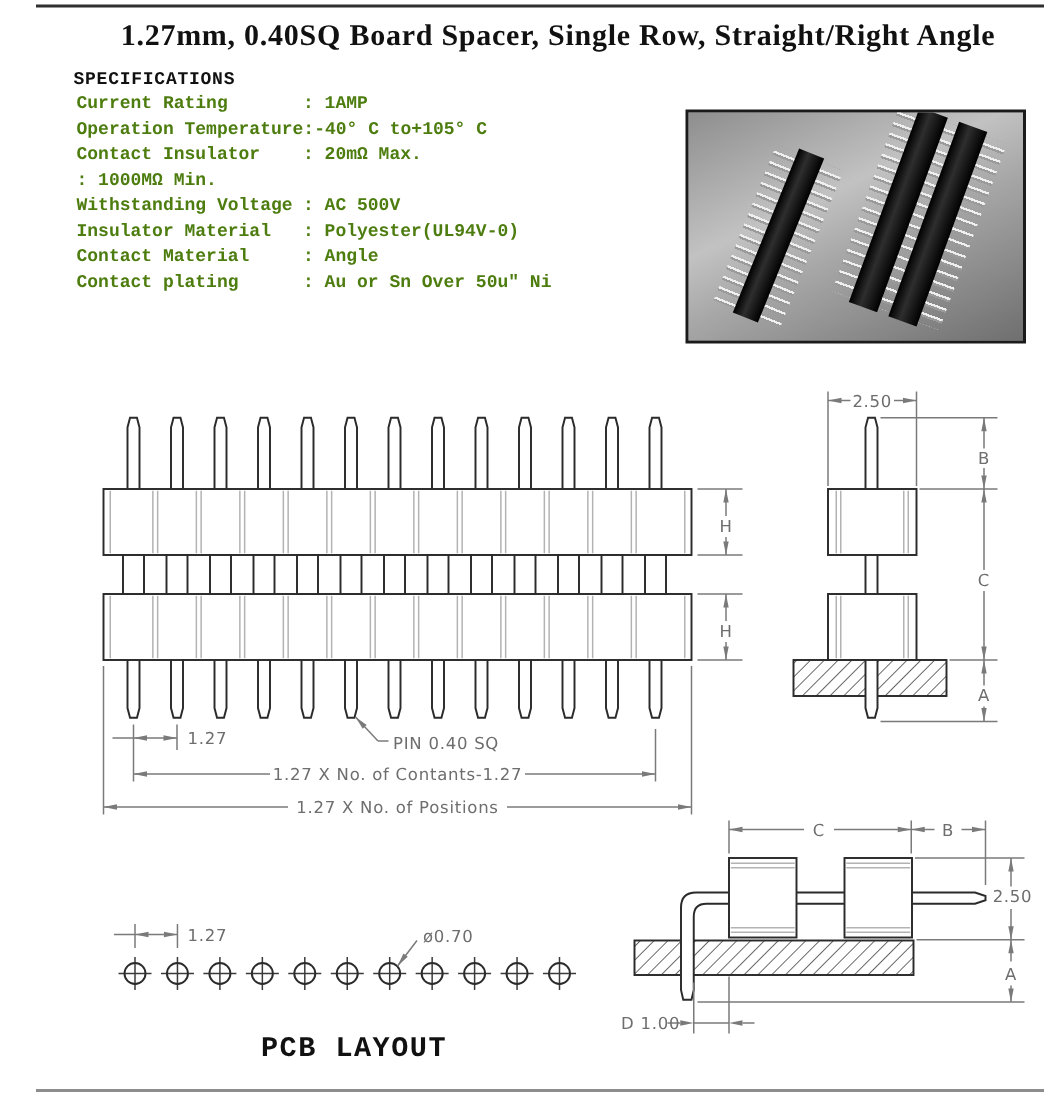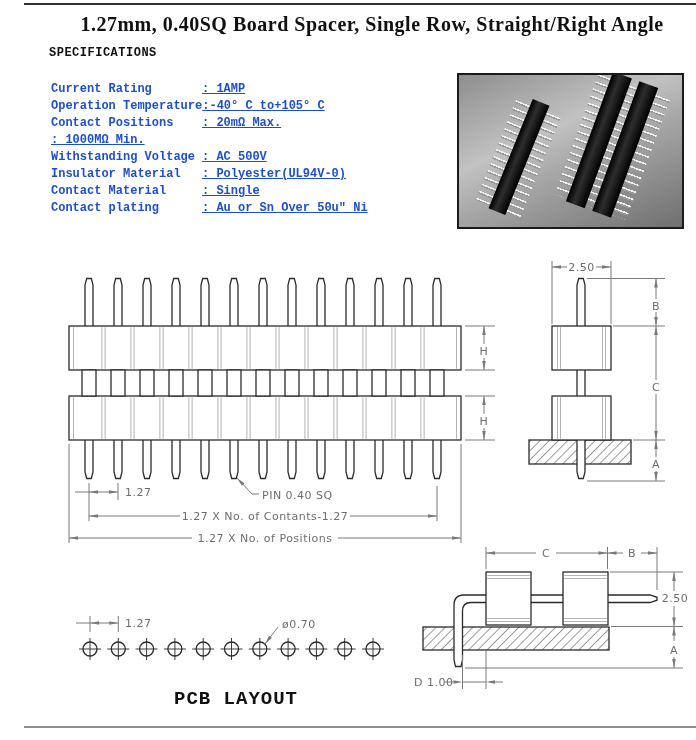--- a/index.html
+++ b/index.html
@@ -5,24 +5,24 @@
   html,body{margin:0;padding:0;background:#fff;}
   #page{position:relative;width:688px;height:740px;background:#ffffff;overflow:hidden;
         font-family:"Liberation Mono",monospace;margin-left:24px;}
   .topline{position:absolute;left:0;top:3px;width:696px;height:2px;background:#2f2f2f;}
   .bottomline{position:absolute;left:0;top:726px;width:696px;height:2px;background:#8d8d8d;}
   .title{position:absolute;left:0;top:13px;width:696px;text-align:center;
          font-family:"Liberation Serif",serif;font-weight:bold;font-size:20px;
          letter-spacing:.5px;color:#111;white-space:nowrap;}
   .spechead{position:absolute;left:25px;top:46px;font-family:"Liberation Mono",monospace;
             font-weight:bold;font-size:12px;letter-spacing:.5px;color:#111;}
-  .specs{position:absolute;left:27px;top:81px;color:#1d4ed8;}
+  .specs{position:absolute;left:27px;top:61px;color:#4d7c0f;}
   .spec-row{display:flex;font-size:12px;font-weight:bold;line-height:17px;white-space:pre;}
   .spec-label{display:inline-block;min-width:151px;white-space:pre;}
-  .spec-value{white-space:pre;text-decoration:underline;}
+  .spec-value{white-space:pre;}
   
   .photo{position:absolute;left:433px;top:73px;width:223px;height:152px;
          border:2px solid #1b1b1b;overflow:hidden;
          background:linear-gradient(155deg,#8e8e8e 0%,#c2c2c2 38%,#a8a8a8 55%,#6f6f6f 100%);}
   .header-strip{position:absolute;
          background:repeating-linear-gradient(180deg,rgba(0,0,0,0) 0 4.5px,#efefef 4.5px 6px,#9a9a9a 6px 7.5px);}
   .hbar{position:absolute;top:-3px;bottom:-3px;background:linear-gradient(90deg,#000,#2e2e2e 40%,#000);}
   
   #dwg{position:absolute;left:0;top:0;width:696px;height:740px;}
   .ln{fill:none;stroke:#2b2b2b;stroke-width:1.3;}
@@ -41,26 +41,26 @@
 
 <div id="page">
   <div class="topline"></div>
 
   <div class="title">1.27mm, 0.40SQ Board Spacer, Single Row, Straight/Right Angle</div>
   <div class="spechead">SPECIFICATIONS</div>
 
   <div class="specs">
     <div class="spec-row"><span class="spec-label">Current Rating</span><span class="spec-value">: 1AMP</span></div>
     <div class="spec-row"><span class="spec-label">Operation Temperature</span><span class="spec-value">:-40° C to+105° C</span></div>
-    <div class="spec-row"><span class="spec-label">Contact Positions</span><span class="spec-value">: 20mΩ Max.</span></div>
+    <div class="spec-row"><span class="spec-label">Contact Insulator</span><span class="spec-value">: 20mΩ Max.</span></div>
     <div class="spec-row"><span class="spec-value">: 1000MΩ Min.</span></div>
     <div class="spec-row"><span class="spec-label">Withstanding Voltage</span><span class="spec-value">: AC 500V</span></div>
     <div class="spec-row"><span class="spec-label">Insulator Material</span><span class="spec-value">: Polyester(UL94V-0)</span></div>
     <div class="spec-row"><span class="spec-label"></span></div>
-    <div class="spec-row"><span class="spec-label">Contact Material</span><span class="spec-value">: Single</span></div>
+    <div class="spec-row"><span class="spec-label">Contact Material</span><span class="spec-value">: Angle</span></div>
     <div class="spec-row"><span class="spec-label">Contact plating</span><span class="spec-value">: Au or Sn Over 50u" Ni</span></div>
   </div>
 
   <div class="photo">
     <div class="header-strip" style="left:36px;top:26px;width:48px;height:112px;transform:rotate(22deg);">
       <div class="hbar" style="left:15px;width:18px;"></div>
     </div>
     <div class="header-strip" style="left:116px;top:4px;width:76px;height:132px;transform:rotate(20deg);">
       <div class="hbar" style="left:13px;width:20px;"></div>
       <div class="hbar" style="left:41px;width:20px;"></div>

